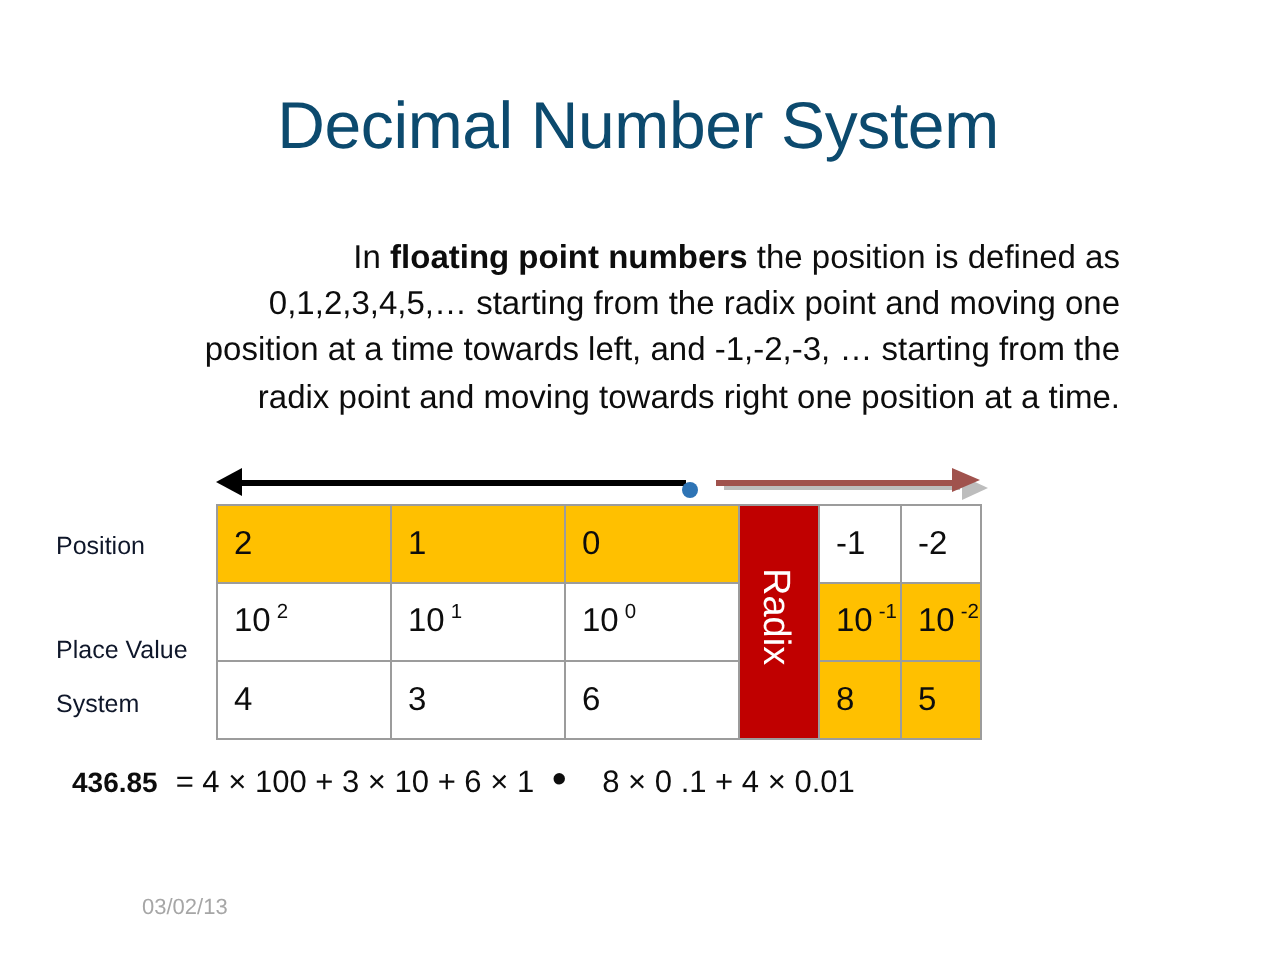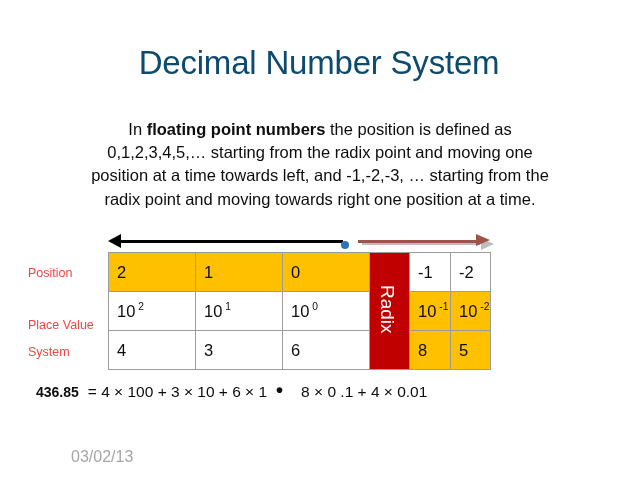--- a/index.html
+++ b/index.html
@@ -34,21 +34,21 @@
     white-space: nowrap;
   }
   .body-para {
     position: absolute;
     left: 80px;
     top: 118px;
     width: 480px;
     font-size: 16.5px;
     line-height: 23.2px;
     color: #0d0d0d;
-    text-align: center;
+    text-align: right;
   }
   .body-para b { font-weight: bold; }
 
   
   .arrow-band {
     position: absolute;
     left: 0;
     top: 228px;
     width: 638px;
     height: 26px;
@@ -133,21 +133,21 @@
     position: absolute;
     left: 28px;
     top: 252px;
     width: 80px;
     height: 116px;
   }
   .row-label {
     position: absolute;
     left: 0;
     font-size: 12.5px;
-    color: #ef4444;
+    color: #0f172a;
     white-space: nowrap;
   }
   .row-label.l1 { top: 14px; }
   .row-label.l2 { top: 66px; }
   .row-label.l3 { top: 93px; }
 
   table.pv-table {
     position: absolute;
     left: 108px;
     top: 252px;
@@ -201,21 +201,21 @@
     white-space: nowrap;
   }
   .equation .lead { font-weight: bold; font-size: 14px; }
   .equation .bigdot { font-weight: bold; font-size: 20px; }
   .equation .gap { display: inline-block; width: 9px; }
 
   .footer-date {
     position: absolute;
     left: 30px;
     top: 448px;
-    font-size: 16px;
+    font-size: 11px;
     color: #a6a6a6;
     padding-left: 41px;
   }
 </style>
 </head>
 <body>
 
 <div class="slide">
 
   <div class="slide-title">Decimal Number System</div>

